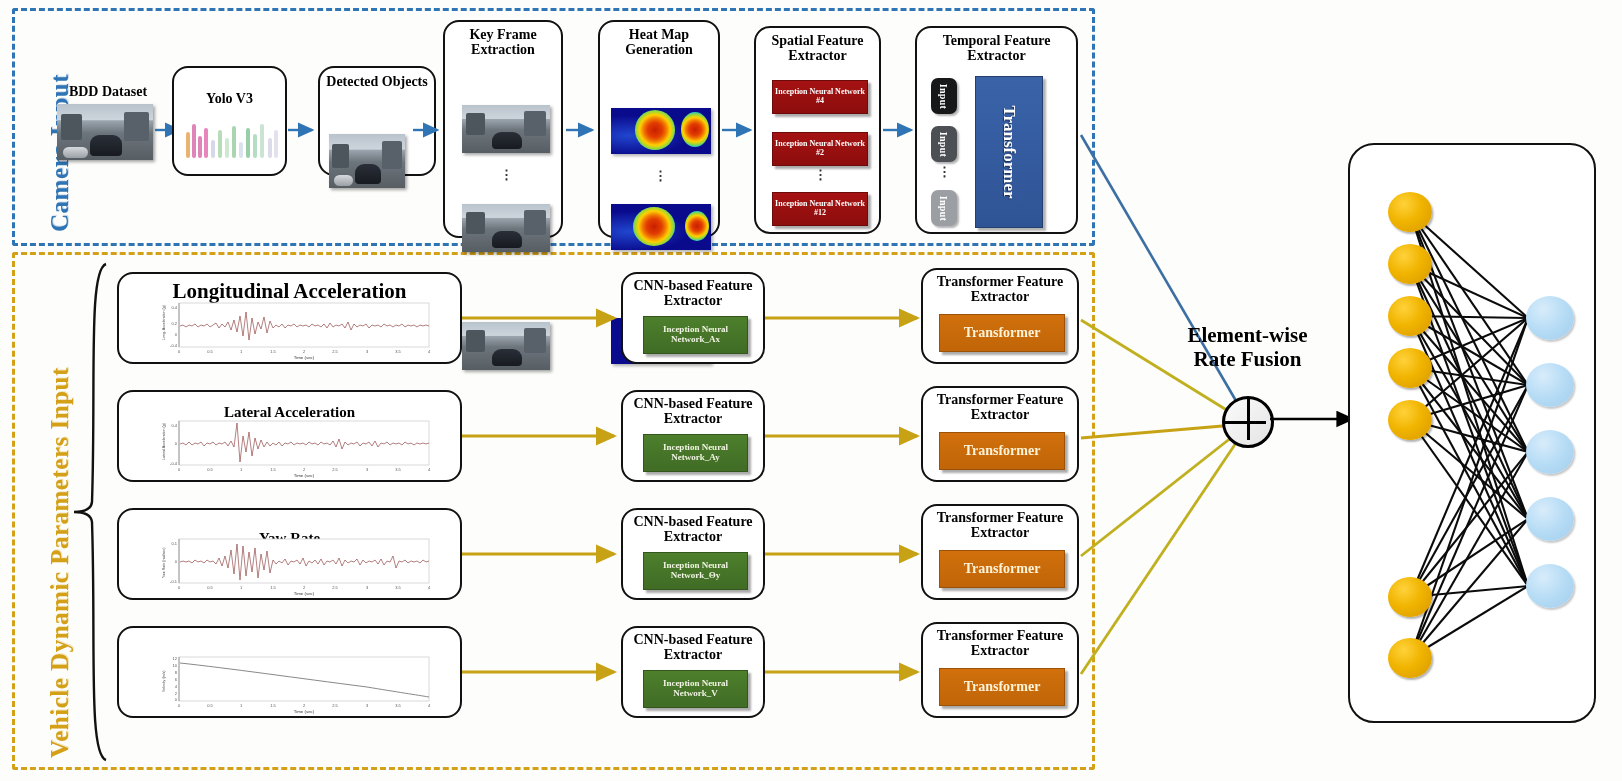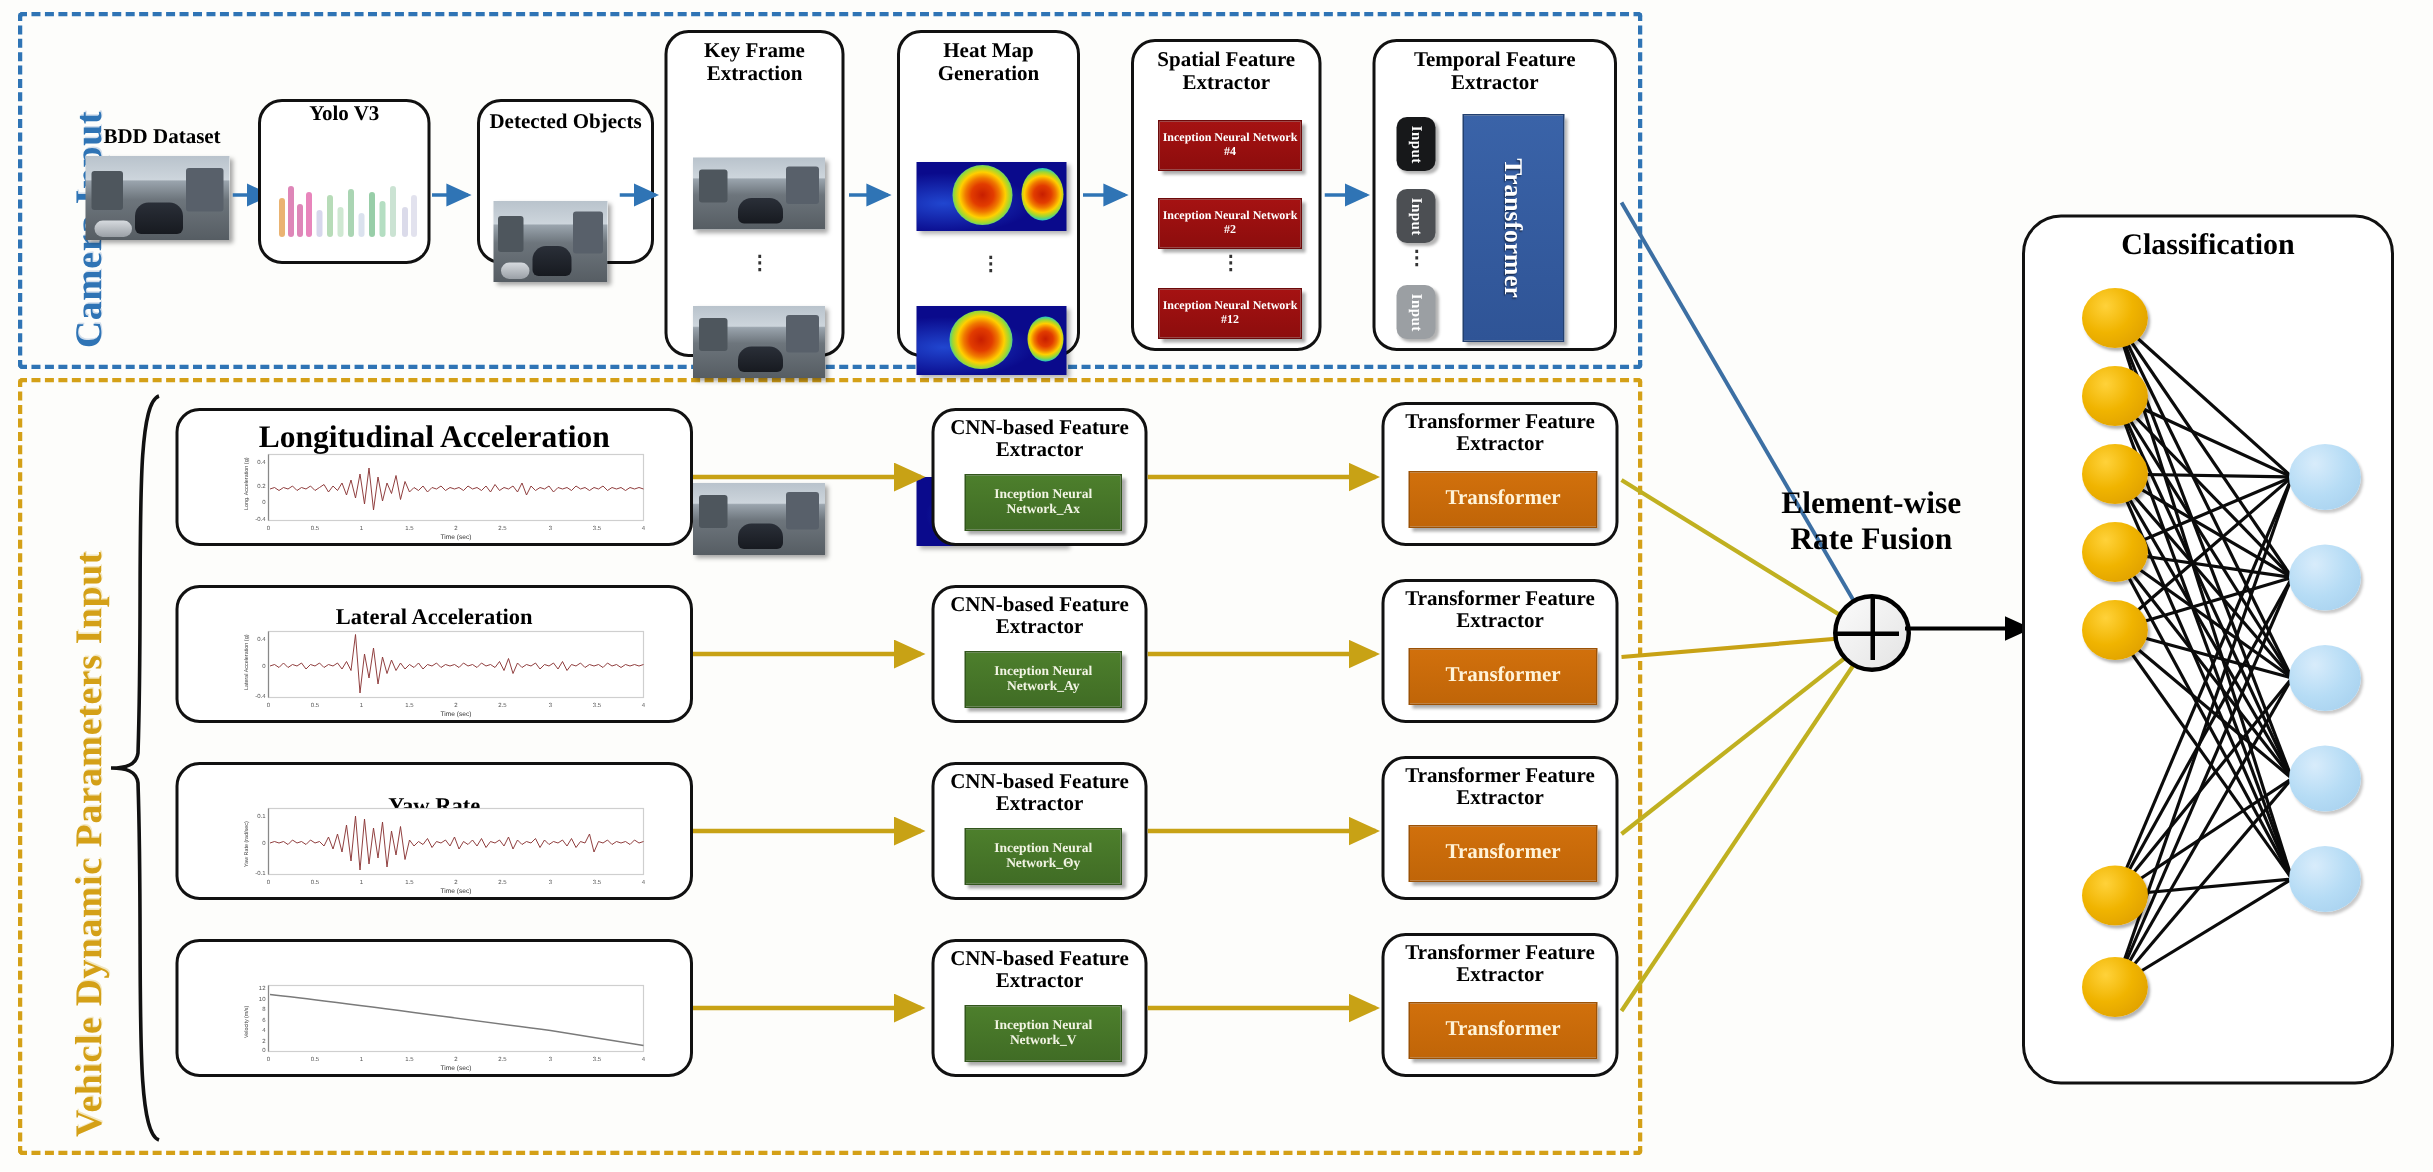--- a/index.html
+++ b/index.html
@@ -110,21 +110,21 @@
   <svg class="abs" style="left:155px;top:119px;width:32px;height:22px;">
     <defs>
         <marker id="ab" markerWidth="7" markerHeight="7" refX="6" refY="3.2" orient="auto">
       <path d="M0,0 L7,3.2 L0,6.4 z" fill="#2f74b5"></path>
         </marker>
       </defs>
     <line x1="0" y1="11" x2="24" y2="11" stroke="#2f74b5" stroke-width="2.4" marker-end="url(#ab)"></line>
   </svg>
 
   <div class="abs card" style="left:172px;top:66px;width:115px;height:110px;">
-    <div class="card-title" style="font-size:14px;margin-top:1px;text-align:center;">Yolo V3</div>
+    <div class="card-title" style="font-size:14px;margin-top:23px;text-align:center;">Yolo V3</div>
     <div class="yolo-sig" style="position:absolute;left:8px;top:36px;width:99px;height:66px;">
       <span style="left:4px;height:26px;background:#e39a43;"></span>
       <span style="left:10px;height:34px;background:#d35ea0;"></span>
       <span style="left:16px;height:22px;background:#d35ea0;"></span>
       <span style="left:22px;height:30px;background:#e05ca6;"></span>
       <span style="left:29px;height:18px;background:#c9c9e6;"></span>
       <span style="left:36px;height:28px;background:#9fd0a0;"></span>
       <span style="left:43px;height:20px;background:#bfe0c3;"></span>
       <span style="left:50px;height:32px;background:#8ec79a;"></span>
       <span style="left:57px;height:16px;background:#cfd8e8;"></span>
@@ -421,21 +421,20 @@
   <svg class="abs" style="left:1270px;top:408px;width:92px;height:24px;">
     <defs>
         <marker id="ak" markerWidth="7" markerHeight="7" refX="6" refY="3.2" orient="auto">
       <path d="M0,0 L7,3.2 L0,6.4 z" fill="#000"></path>
         </marker>
       </defs>
     <line x1="0" y1="11" x2="82" y2="11" stroke="#000" stroke-width="2.6" marker-end="url(#ak)"></line>
   </svg>
 
   <div class="abs card" style="left:1348px;top:143px;width:248px;height:580px;border-radius:26px;">
-    <div class="card-title" style="font-size:20px;margin-top:8px;">Classification</div>
 
     <svg class="abs" style="left:0;top:0;width:248px;height:580px;">
       <g stroke="#0b0b0b" stroke-width="2.1" fill="none">
         <line x1="60" y1="67" x2="178" y2="173"></line>
           <line x1="60" y1="67" x2="178" y2="240"></line>
         <line x1="60" y1="67" x2="178" y2="307"></line>
           <line x1="60" y1="67" x2="178" y2="374"></line>
         <line x1="60" y1="67" x2="178" y2="441"></line>
         <line x1="60" y1="119" x2="178" y2="173"></line>
           <line x1="60" y1="119" x2="178" y2="240"></line>

